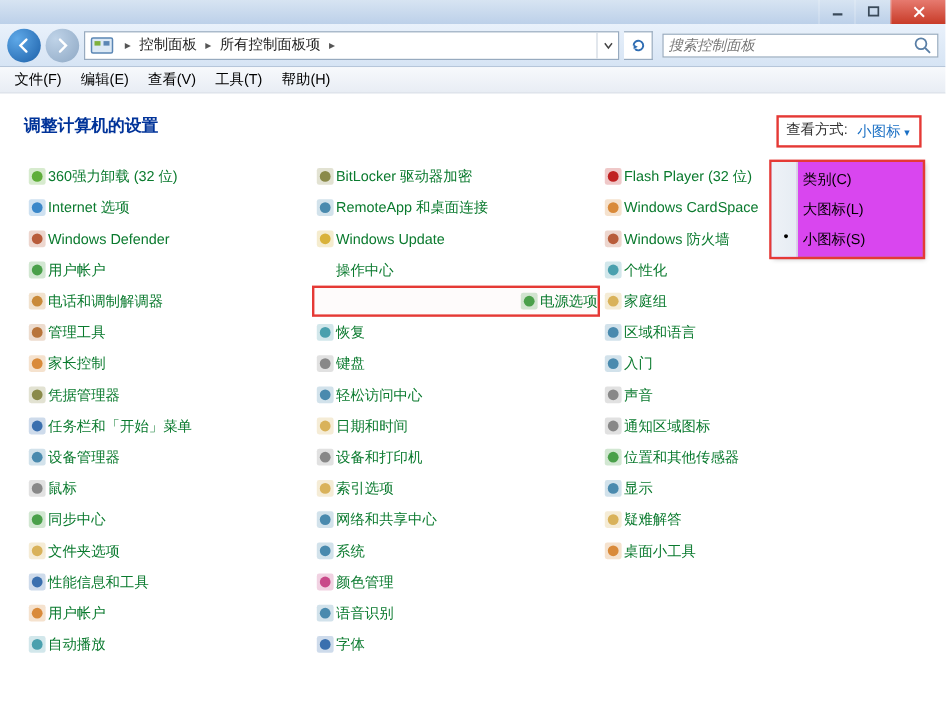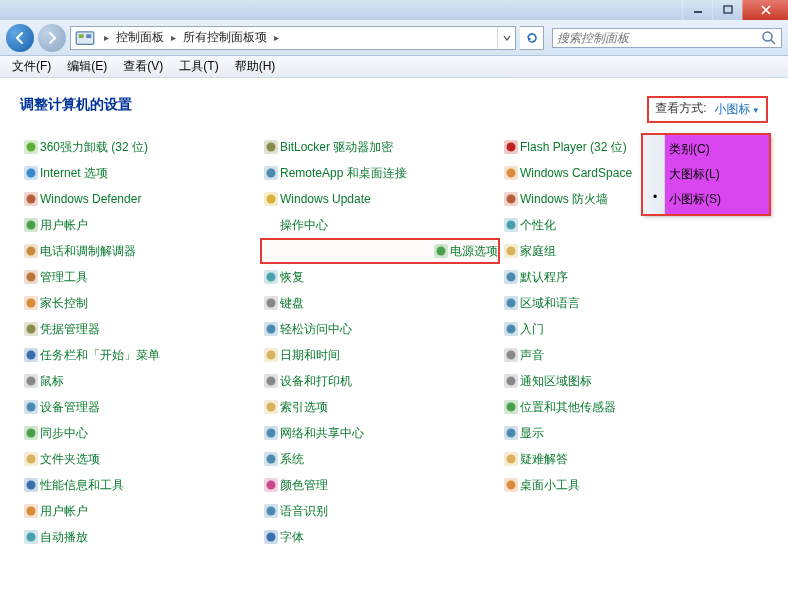--- a/index.html
+++ b/index.html
@@ -225,38 +225,38 @@
           <svg viewBox="0 0 16 16">
             <rect x="1" y="1" width="14" height="14" rx="2" fill="#3a6fae" opacity="0.25"></rect>
             <circle cx="8" cy="8" r="4.5" fill="#3a6fae"></circle>
           </svg>
         </span>
         <span>任务栏和「开始」菜单</span>
       </div>
       <div class="cp-item">
         <span class="icon">
           <svg viewBox="0 0 16 16">
+            <rect x="1" y="1" width="14" height="14" rx="2" fill="#4a8aae" opacity="0.25"></rect>
+            <circle cx="8" cy="8" r="4.5" fill="#4a8aae"></circle>
+          </svg>
+        </span>
+        <span>设备管理器</span>
+      </div>
+      <div class="cp-item">
+        <span class="icon">
+          <svg viewBox="0 0 16 16">
             <rect x="1" y="1" width="14" height="14" rx="2" fill="#888" opacity="0.25"></rect>
             <circle cx="8" cy="8" r="4.5" fill="#888"></circle>
           </svg>
         </span>
         <span>鼠标</span>
       </div>
       <div class="cp-item">
         <span class="icon">
           <svg viewBox="0 0 16 16">
-            <rect x="1" y="1" width="14" height="14" rx="2" fill="#4a8aae" opacity="0.25"></rect>
-            <circle cx="8" cy="8" r="4.5" fill="#4a8aae"></circle>
-          </svg>
-        </span>
-        <span>设备管理器</span>
-      </div>
-      <div class="cp-item">
-        <span class="icon">
-          <svg viewBox="0 0 16 16">
             <rect x="1" y="1" width="14" height="14" rx="2" fill="#4aa04a" opacity="0.25"></rect>
             <circle cx="8" cy="8" r="4.5" fill="#4aa04a"></circle>
           </svg>
         </span>
         <span>同步中心</span>
       </div>
       <div class="cp-item">
         <span class="icon">
           <svg viewBox="0 0 16 16">
             <rect x="1" y="1" width="14" height="14" rx="2" fill="#d9b25a" opacity="0.25"></rect>
@@ -481,29 +481,20 @@
         </span>
         <span>家庭组</span>
       </div>
       <div class="cp-item">
         <span class="icon">
           <svg viewBox="0 0 16 16">
             <rect x="1" y="1" width="14" height="14" rx="2" fill="#4a8aae" opacity="0.25"></rect>
             <circle cx="8" cy="8" r="4.5" fill="#4a8aae"></circle>
           </svg>
         </span>
-        <span>默认程序</span>
-      </div>
-      <div class="cp-item">
-        <span class="icon">
-          <svg viewBox="0 0 16 16">
-            <rect x="1" y="1" width="14" height="14" rx="2" fill="#4a8aae" opacity="0.25"></rect>
-            <circle cx="8" cy="8" r="4.5" fill="#4a8aae"></circle>
-          </svg>
-        </span>
         <span>区域和语言</span>
       </div>
       <div class="cp-item">
         <span class="icon">
           <svg viewBox="0 0 16 16">
             <rect x="1" y="1" width="14" height="14" rx="2" fill="#4a8aae" opacity="0.25"></rect>
             <circle cx="8" cy="8" r="4.5" fill="#4a8aae"></circle>
           </svg>
         </span>
         <span>入门</span>

